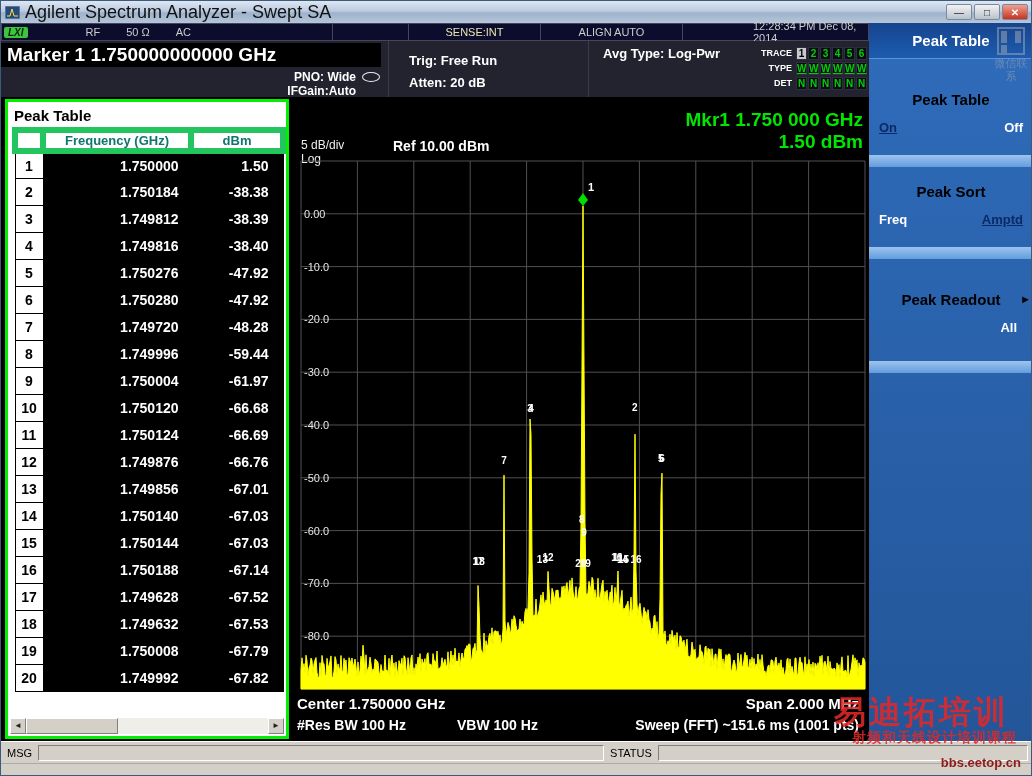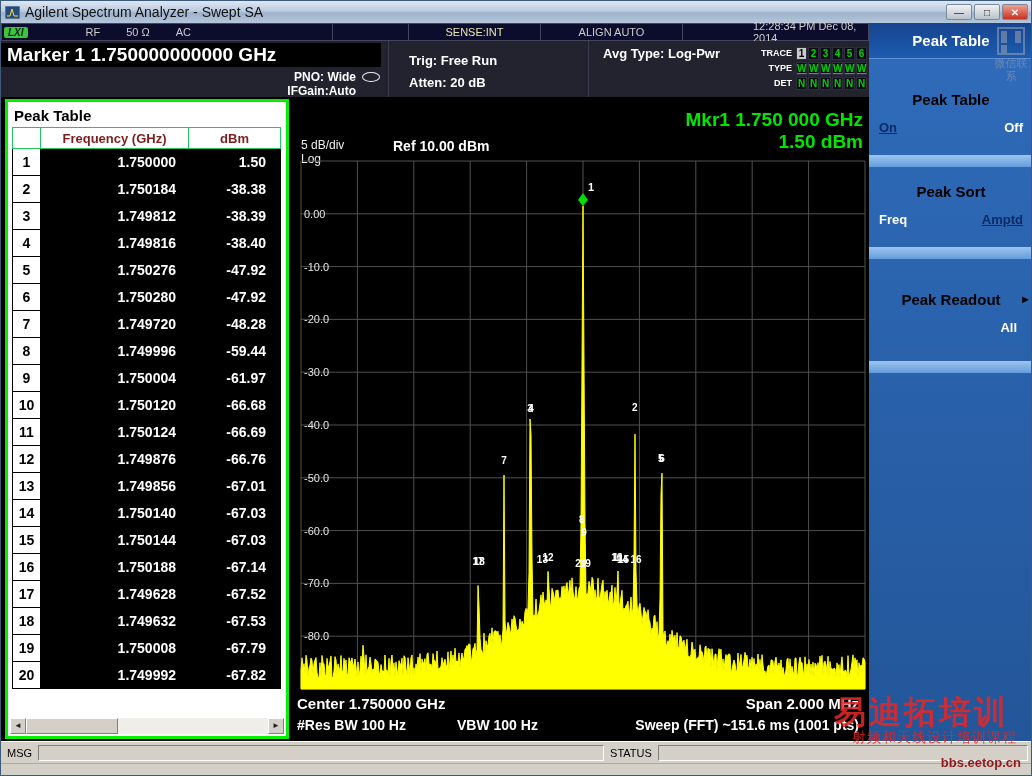--- a/index.html
+++ b/index.html
@@ -6,21 +6,21 @@
   html,body { width:1032px; height:776px; overflow:hidden; background:#888;
               font-family:"Liberation Sans", sans-serif; }
   .window { position:relative; width:1032px; height:776px; background:#000;
             border:1px solid #3c5a7a; overflow:hidden; }
 
   
   .titlebar { position:absolute; left:0; top:0; width:100%; height:22px;
     background:linear-gradient(180deg,#dde7f3 0%,#bdcbe0 45%,#9db3cc 55%,#b6c6da 100%);
     display:flex; align-items:center; padding-left:4px; gap:5px; }
   .title-icon { width:15px; height:13px; flex:0 0 auto; }
-  .title-text { font-size:14px; color:#111; }
+  .title-text { font-size:18px; color:#111; }
   .winbtns { position:absolute; right:3px; top:3px; display:flex; gap:2px; }
   .wbtn { width:26px; height:16px; font-size:10px; line-height:15px; text-align:center;
     background:linear-gradient(180deg,#f2f2f2,#b9c2cc); border:1px solid #7a8a9a;
     border-radius:2px; color:#223; cursor:default; }
   .wbtn.close { background:linear-gradient(180deg,#f0a090,#c83222); color:#fff; font-weight:bold; }
 
   
   .topbar { position:absolute; left:0; top:22px; width:868px; height:18px;
     background:#0c0c2c; display:flex; font-size:11px; color:#ccc;align-items:flex-end; }
   .tb-box { border:1px solid #45455c; border-left:none; height:100%;
@@ -57,21 +57,21 @@
     color:#00d000; font-weight:bold; font-size:10px; line-height:11px;
     text-align:center; margin-left:1px; }
   .tcell.hi { background:#c9c9c9; color:#000; }
   .tcell.uline { text-decoration:underline; }
 
   
   .peak-panel { position:absolute; left:4px; top:98px; width:284px; height:640px;
     background:#fff; border:3px solid #00f000; }
   .pt-title { font-weight:bold; font-size:15px; color:#000; padding:5px 0 3px 6px; }
   .pt-table { border-collapse:collapse; margin-left:4px; }
-  .pt-table th { border:1px solid #22c55e; background:#fff; color:#7f1d1d;
+  .pt-table th { border:6px solid #22c55e; background:#fff; color:#0f766e;
     font-size:13px; font-weight:bold; height:21px; }
   .pt-table td { border:1px solid #000; height:27px; font-weight:bold; font-size:14px; }
   td.idx { width:28px; background:#fff; color:#000; text-align:center; }
   td.val { background:#000; color:#fff; text-align:right; }
   td.freq { width:148px; padding-right:12px; }
   td.dbm  { width:92px;  padding-right:14px; }
   .pt-scroll { position:absolute; left:2px; right:2px; bottom:2px; height:16px;
     background:#f0eee8; display:flex; align-items:stretch; }
   .sc-btn { width:16px; background:#d4d0c8; border:1px solid;
     border-color:#fff #808080 #808080 #fff; font-size:8px; line-height:14px;
@@ -137,21 +137,21 @@
   .wm-wechat { right:2px; top:26px; width:36px; text-align:center;
     color:#9aa4b4; opacity:.55; font-size:11px; line-height:13px; }
   .wm-wechat .qr { width:28px; height:28px; margin:0 auto 2px auto;
     border:2px solid #9aa4b4;
     background:
       linear-gradient(90deg,#9aa4b4 6px,transparent 6px) 2px 2px/12px 12px no-repeat,
       linear-gradient(90deg,#9aa4b4 6px,transparent 6px) 16px 2px/12px 12px no-repeat,
       linear-gradient(90deg,#9aa4b4 6px,transparent 6px) 2px 16px/12px 12px no-repeat; }
   .wm-brand { right:22px; top:690px; font-size:32px; font-weight:bold;
     color:rgba(225,40,40,.88); letter-spacing:3px; }
-  .wm-slogan { right:14px; top:728px; font-size:14px; font-weight:normal;
+  .wm-slogan { right:14px; top:728px; font-size:14px; font-weight:bold;
     color:rgba(225,40,40,.85); letter-spacing:1px; }
   .wm-site { right:10px; top:754px; font-size:13px; font-weight:bold;
     color:#8e1a1a; }
 </style>
 </head>
 <body>
 
 <div class="window">
 
   <div class="titlebar">

